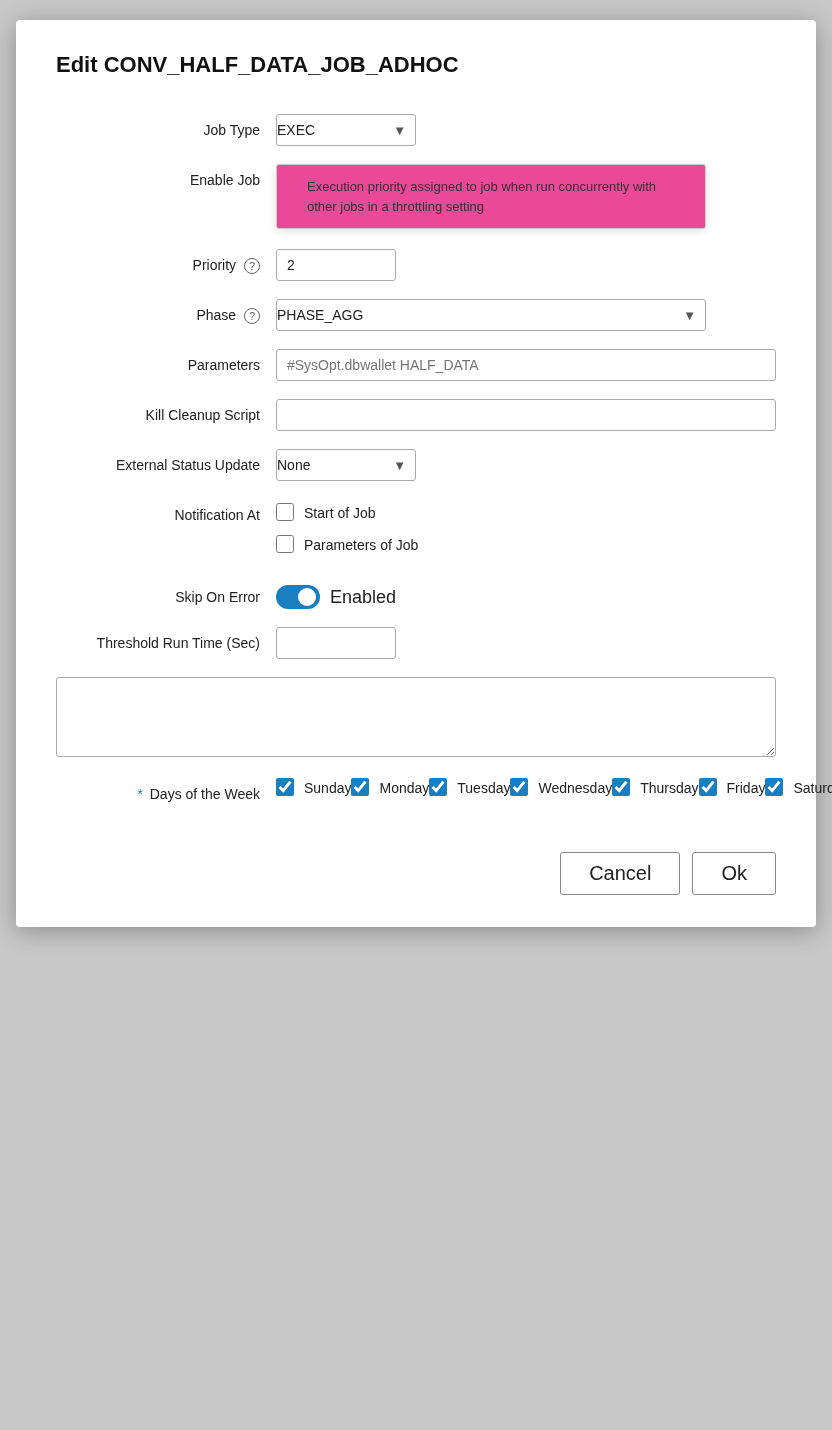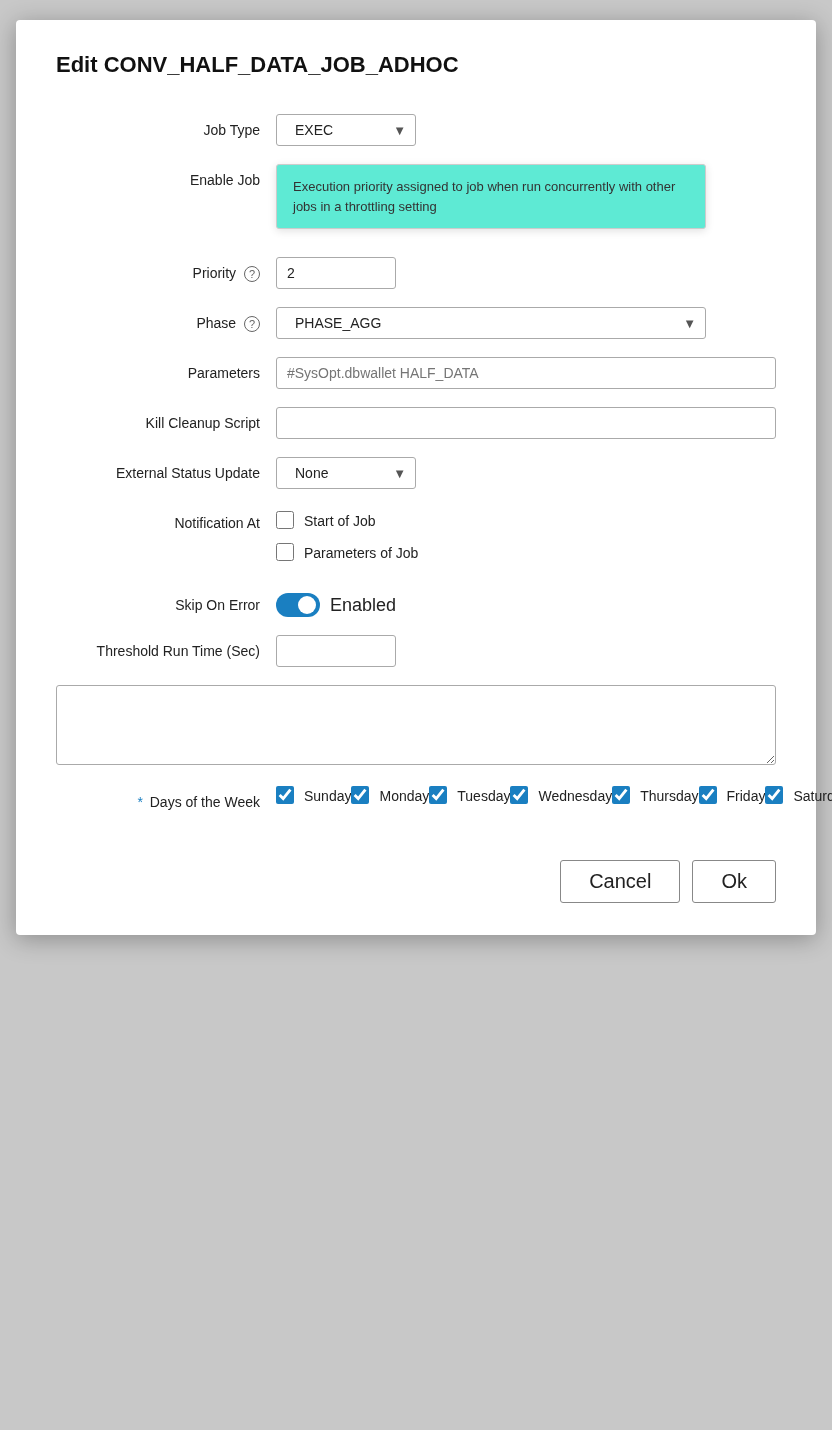--- a/index.html
+++ b/index.html
@@ -67,21 +67,21 @@
     .select-wrapper {
       position: relative;
       display: inline-block;
     }
     .select-wrapper select {
       appearance: none;
       -webkit-appearance: none;
       background: #fff;
       border: 1px solid #aaa;
       border-radius: 3px;
-      padding: 7px 36px 7px 18px;
+      padding: 7px 36px 7px 0;
       font-size: 14px;
       color: #222;
       cursor: pointer;
       min-width: 140px;
     }
     .select-wrapper .select-arrow {
       position: absolute;
       right: 10px;
       top: 50%;
       transform: translateY(-50%);
@@ -105,29 +105,29 @@
       resize: vertical;
       height: 80px;
     }
     .priority-input {
       width: 120px !important;
     }
     .threshold-input {
       width: 120px !important;
     }
     .tooltip-box {
-      background: #5eead4;
+      background: #ec4899;
       border: 1px solid #ccc;
       border-radius: 3px;
-      padding: 12px 16px;
+      padding: 12px 30px;
       font-size: 13px;
       color: #333;
       max-width: 430px;
       box-shadow: 0 2px 8px rgba(0,0,0,0.12);
-      margin-bottom: 10px;
+      margin-bottom: 2px;
       line-height: 1.5;
     }
     .checkbox-row {
       display: flex;
       align-items: flex-end;
       margin-bottom: 10px;
     }
     .checkbox-row input[type="checkbox"] {
       width: 18px;
       height: 18px;

